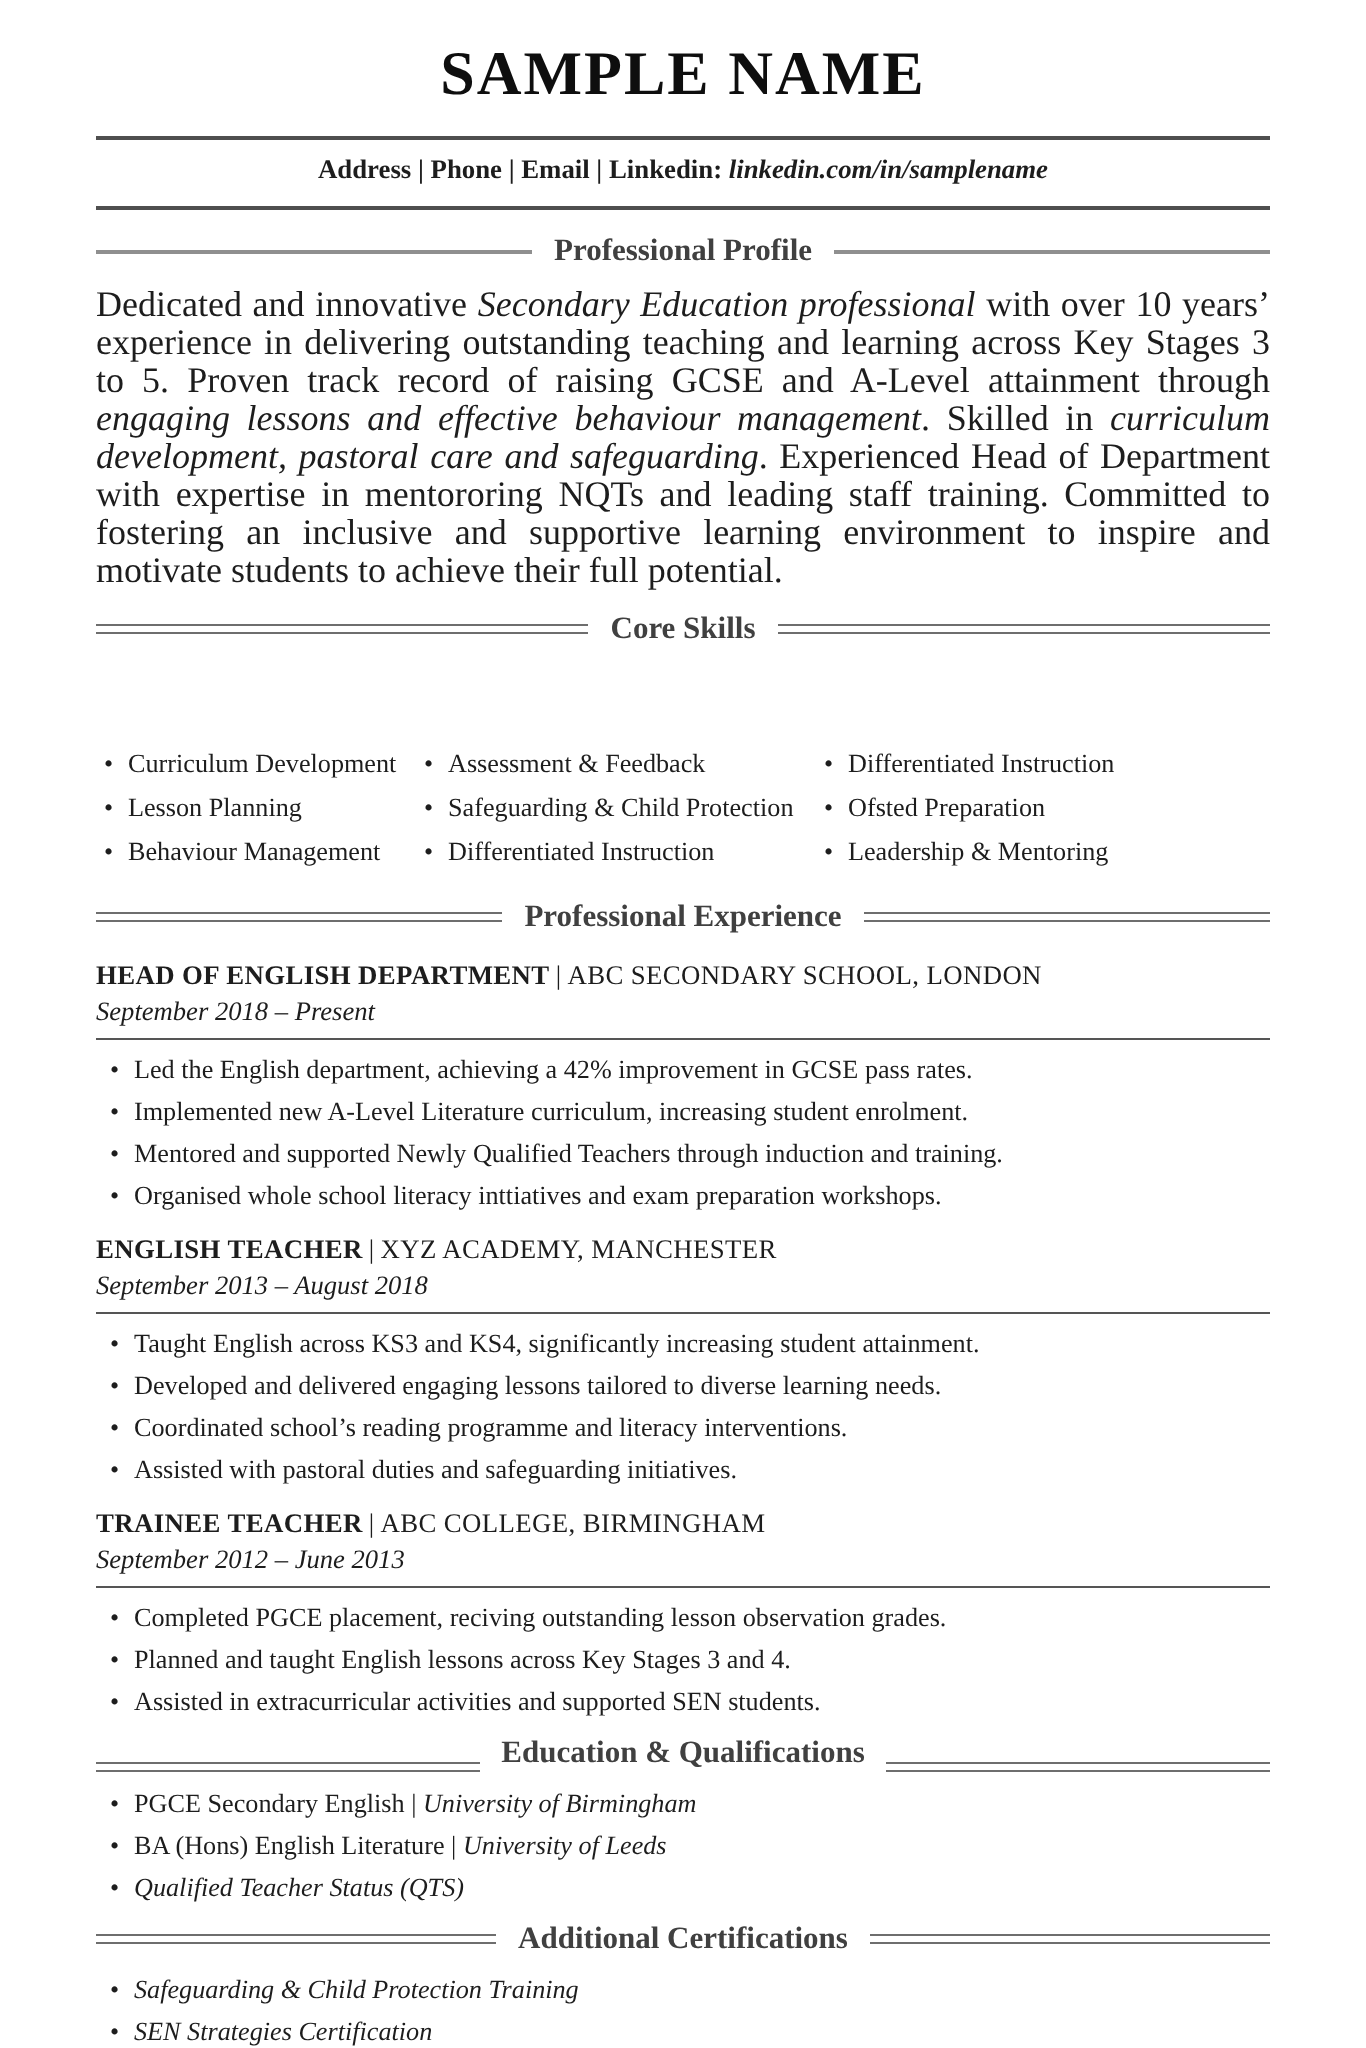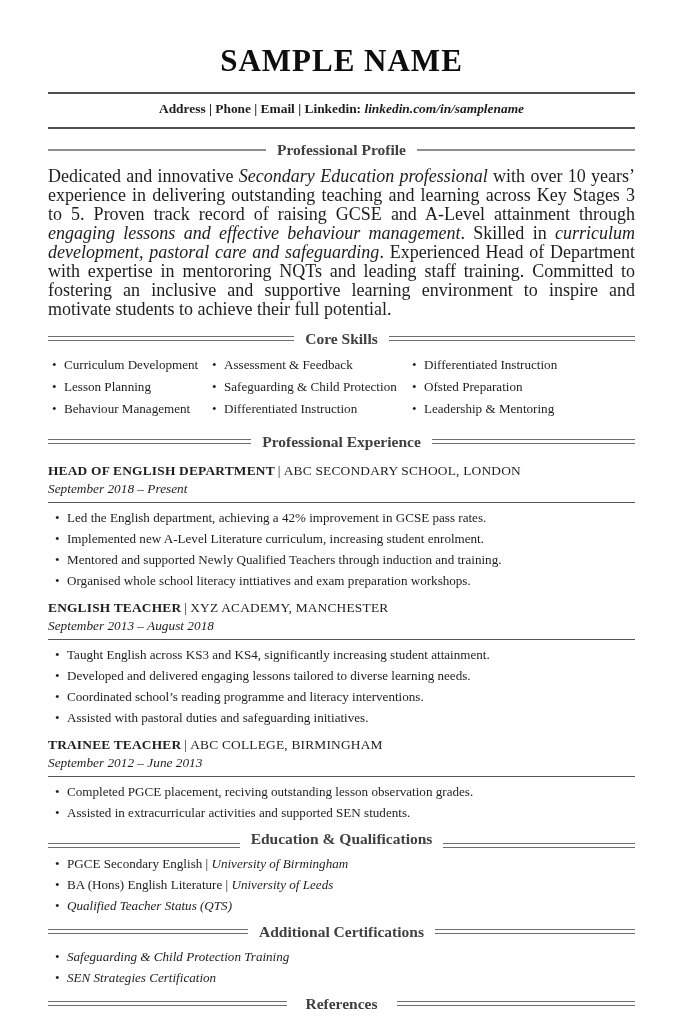--- a/index.html
+++ b/index.html
@@ -10,21 +10,20 @@
     color: #1d1d1d;
   }
   .page { padding: 20px 48px 0 48px; }
 
   
   .name {
     text-align: center;
     font-size: 31px; line-height: 34px;
     font-weight: 700; letter-spacing: 1px;
     color: #0e0e0e;
-    margin-top: 24px;
   }
   .header-rule { border-top: 2px solid #4f4f4f; margin-top: 14px; }
   .contact {
     margin-top: 6px; text-align: center;
     font-size: 13.4px; line-height: 17px; font-weight: 700;
   }
   .contact .link { font-style: italic; }
   .header-rule-bottom { border-top: 2px solid #4f4f4f; margin-top: 10px; }
 
   
@@ -49,21 +48,21 @@
 
   
   .profile-text {
     margin-top: 8px;
     font-size: 18px; line-height: 19px;
     text-align: justify;
   }
   .it { font-style: italic; }
 
   
-  ul { list-style: none; }
+  ul { list-style: none; margin-top: 41px; }
   li.bullet {
     position: relative; padding-left: 19px;
     font-size: 13.1px; line-height: 15px;
     margin-bottom: 6px;
   }
   li.bullet::before {
     content: "\2022";
     position: absolute; left: 7px; top: 0;
     font-size: 13px; color: #1d1d1d;
   }
@@ -168,20 +167,21 @@
   </div>
 
   <div class="job">
     <div class="job-head">
       <span class="job-role">TRAINEE TEACHER</span><span class="job-sep">|</span><span class="job-company">ABC COLLEGE, BIRMINGHAM</span>
     </div>
     <div class="job-dates">September 2012 – June 2013</div>
     <div class="job-rule"></div>
     <ul>
       <li class="bullet">Completed PGCE placement, reciving outstanding lesson observation grades.</li>
+      <li class="bullet">Planned and taught English lessons across Key Stages 3 and 4.</li>
       <li class="bullet">Assisted in extracurricular activities and supported SEN students.</li>
     </ul>
   </div>
 
   <div class="sec sec-edu">
     <span class="line double"></span>
     <h2>Education &amp; Qualifications</h2>
     <span class="line double"></span>
   </div>
   <ul class="plain-list">

